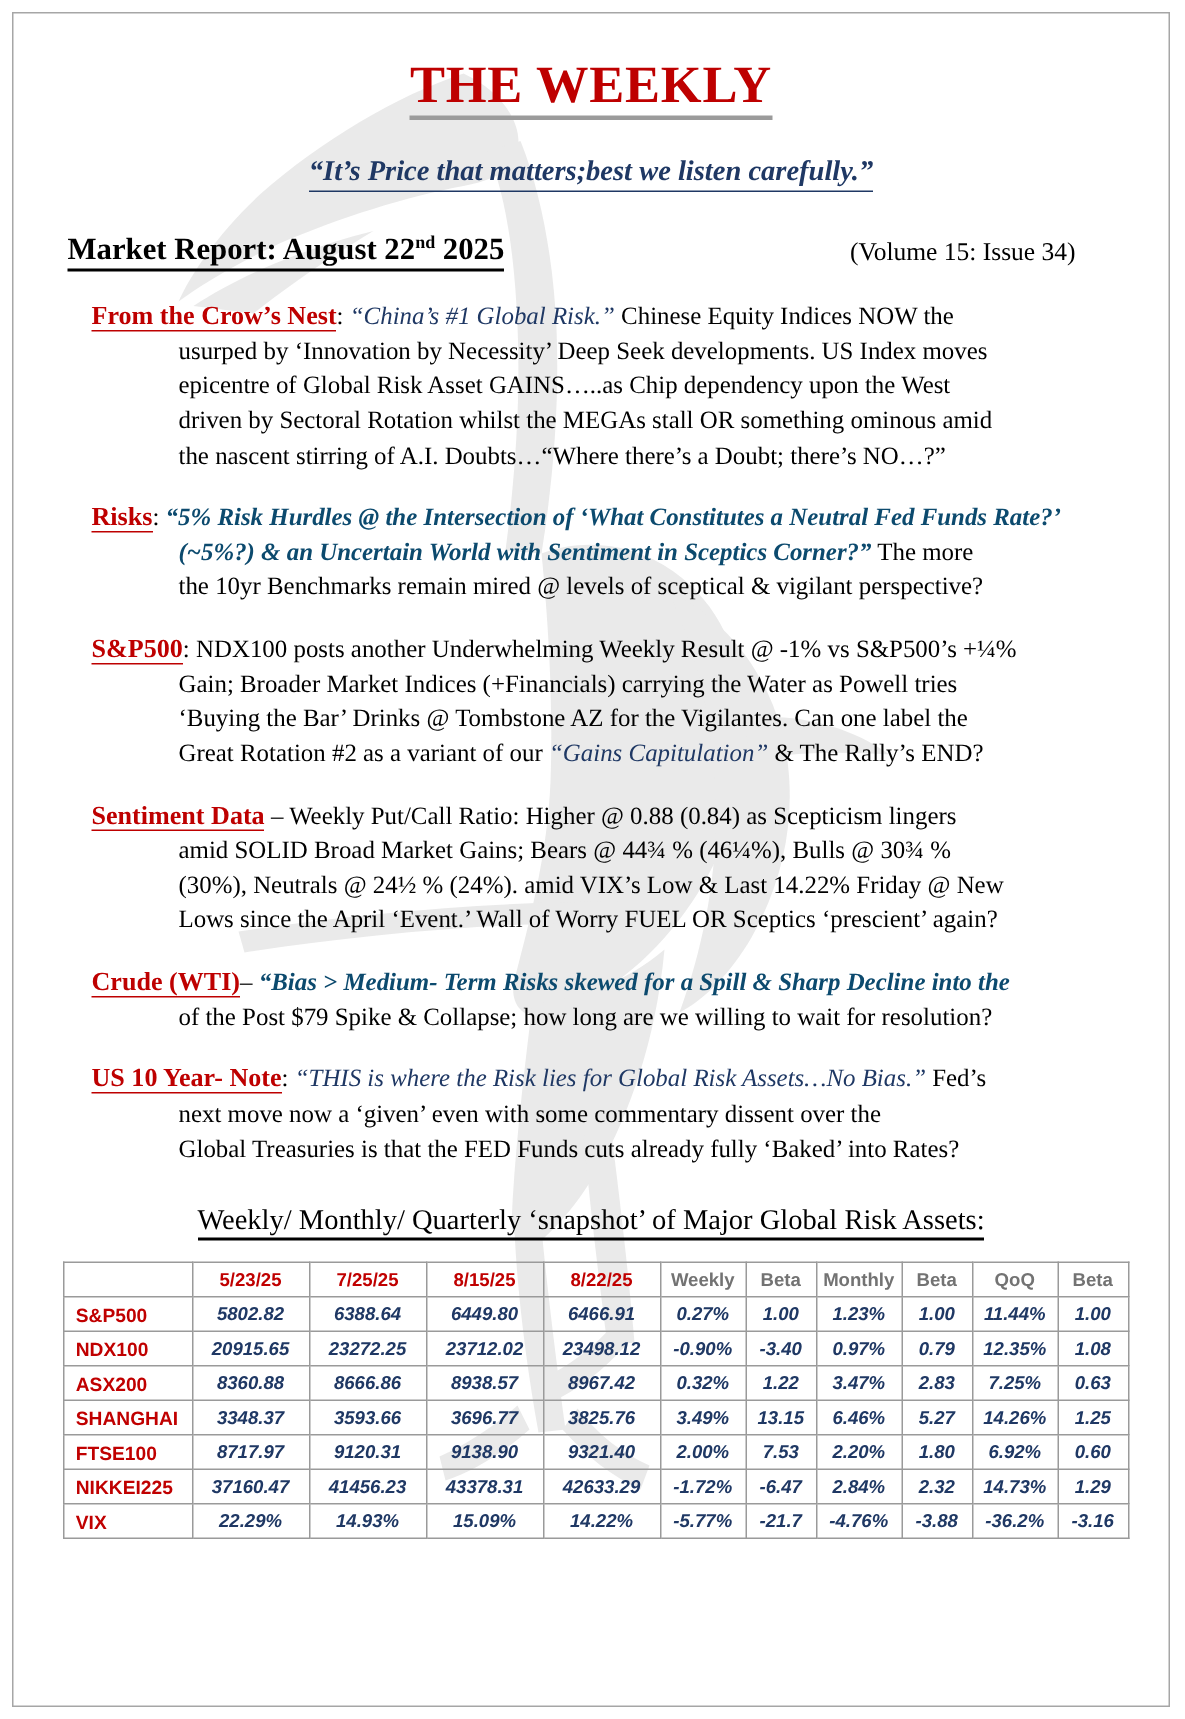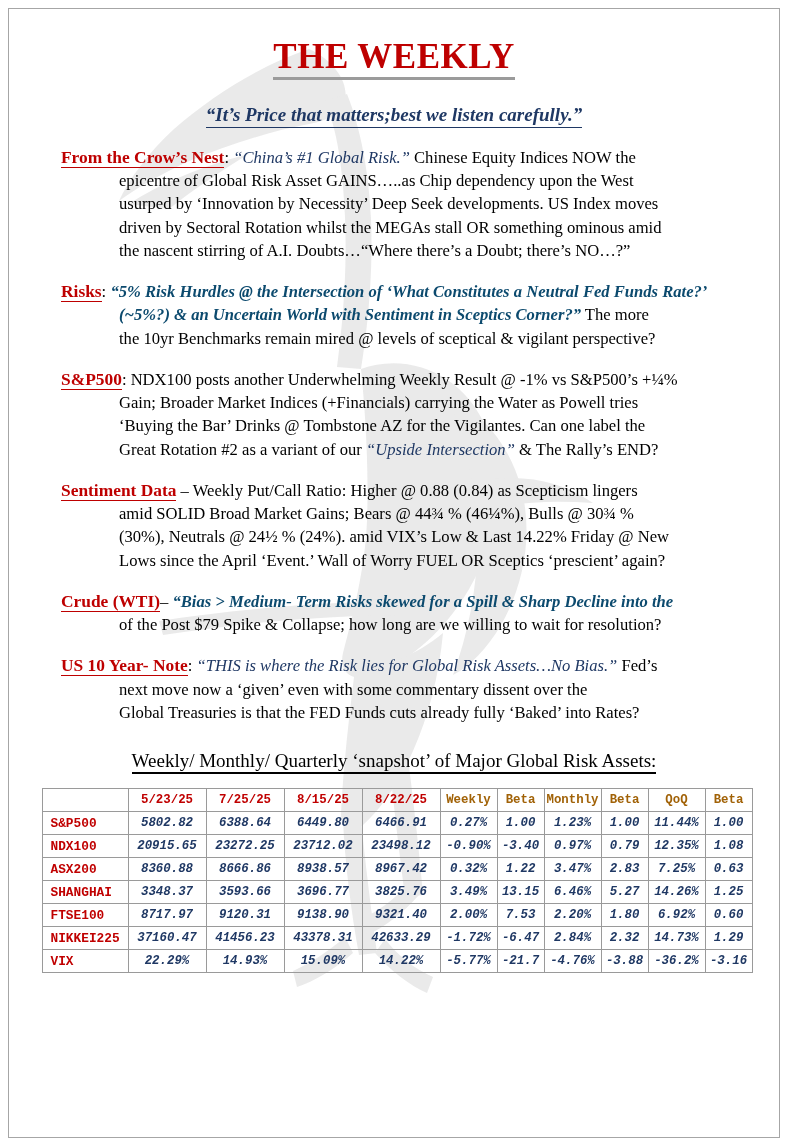--- a/index.html
+++ b/index.html
@@ -139,33 +139,33 @@
   }
   .tbl-wrap {
     margin-top: 14px;
     padding-left: 6px;
   }
   table.snapshot {
     border-collapse: collapse;
     width: 682px;
     margin: 16px auto;
     table-layout: fixed;
-    font-family: Liberation Mono, monospace;
+    font-family: Liberation Sans, sans-serif;
   }
   table.snapshot td, table.snapshot th {
     border: 1px solid #9a9a9a;
     height: 23px;
     text-align: center;
     font-size: 12.4px;
     font-weight: bold;
     padding: 0 2px;
     box-sizing: border-box;
   }
   table.snapshot thead th {
-    color: #a16207;
+    color: #737373;
     font-style: normal;
   }
   table.snapshot thead th.date-h {
     color: #C00000;
   }
   table.snapshot thead th.corner {
     border-top: 1px solid #9a9a9a;
   }
   table.snapshot tbody td {
     color: #1F3864;
@@ -227,42 +227,46 @@
   <div id="content">
 
     <div class="masthead">
       <div class="masthead-title">THE WEEKLY</div>
     </div>
 
     <div class="tagline-wrap">
       <div class="tagline">“It’s Price that matters;best we listen carefully.”</div>
     </div>
 
+    <div class="report-line">
+      <div class="report-title"><span>Market Report: August 22</span><sup>nd</sup><span> 2025</span></div>
+      <div class="volume">(Volume 15: Issue 34)</div>
+    </div>
 
     <div class="section">
       <p><span class="sec-head">From the Crow’s Nest</span><span>: </span><span class="quote-light">“China’s #1 Global Risk.”</span><span>  Chinese Equity Indices NOW the</span>
+        <span class="ind">usurped by ‘Innovation by Necessity’ Deep Seek developments. US Index moves</span>
         <span class="ind">epicentre of Global Risk Asset GAINS…..as Chip dependency upon the West</span>
-        <span class="ind">usurped by ‘Innovation by Necessity’ Deep Seek developments. US Index moves</span>
         <span class="ind">driven by Sectoral Rotation whilst the MEGAs stall OR something ominous amid</span>
         <span class="ind">the nascent stirring of A.I. Doubts…“Where there’s a Doubt; there’s NO…?”</span>
       </p>
     </div>
 
     <div class="section">
       <p><span class="sec-head">Risks</span><span>:  </span><span class="quote">“5% Risk Hurdles @ the Intersection of ‘What Constitutes a Neutral Fed Funds Rate?’</span>
         <span class="ind"><span class="quote">(~5%?) &amp; an Uncertain World with Sentiment in Sceptics Corner?”</span><span>   The more</span></span>
         <span class="ind">the 10yr Benchmarks remain mired @ levels of sceptical &amp; vigilant perspective?</span>
       </p>
     </div>
 
     <div class="section">
       <p><span class="sec-head">S&amp;P500</span><span>: </span><span>NDX100 posts another Underwhelming Weekly Result @ -1% vs S&amp;P500’s +¼%</span>
         <span class="ind">Gain; Broader Market Indices (+Financials) carrying the Water as Powell tries</span>
         <span class="ind">‘Buying the Bar’ Drinks @ Tombstone AZ for the Vigilantes. Can one label the</span>
-        <span class="ind"><span>Great Rotation #2 as a variant of our </span><span class="quote-light">“Upside Intersection”</span><span> &amp; The Rally’s END?</span></span>
+        <span class="ind"><span>Great Rotation #2 as a variant of our </span><span class="quote-light">“Gains Capitulation”</span><span> &amp; The Rally’s END?</span></span>
       </p>
     </div>
 
     <div class="section">
       <p><span class="sec-head">Sentiment Data</span><span> – </span><span>Weekly Put/Call Ratio: Higher @ 0.88 (0.84) as Scepticism lingers</span>
         <span class="ind">amid SOLID Broad Market Gains; Bears @ 44¾ % (46¼%), Bulls @ 30¾ %</span>
         <span class="ind">(30%), Neutrals @ 24½ % (24%). amid VIX’s Low &amp; Last 14.22% Friday @ New</span>
         <span class="ind">Lows since the April ‘Event.’ Wall of Worry FUEL OR Sceptics ‘prescient’ again?</span>
       </p>
     </div>

